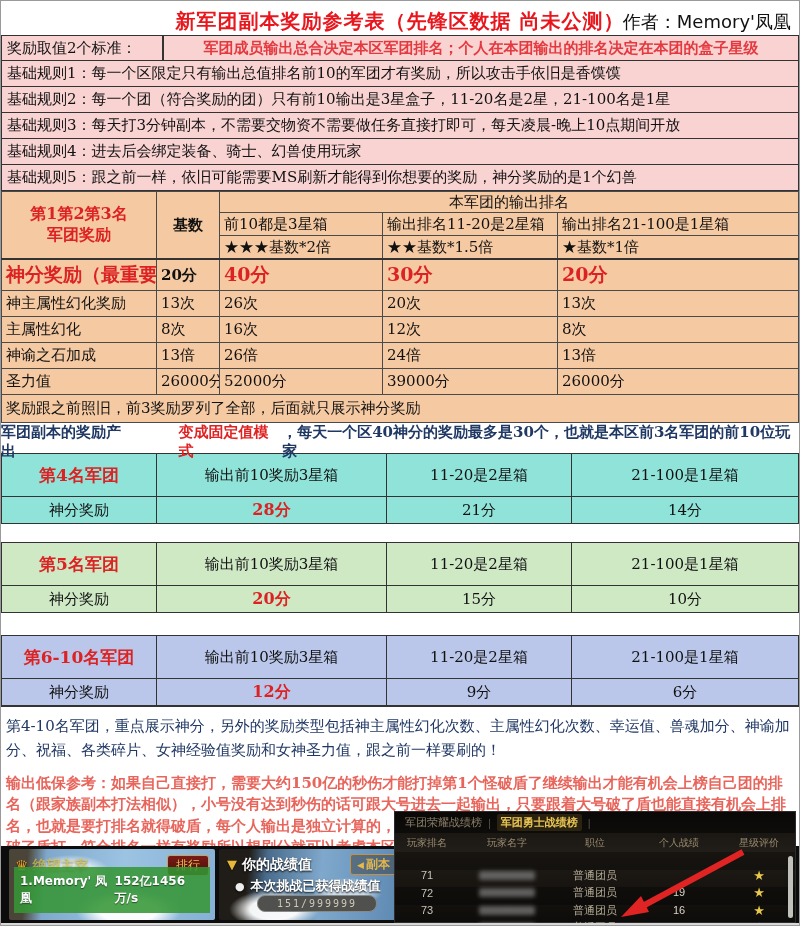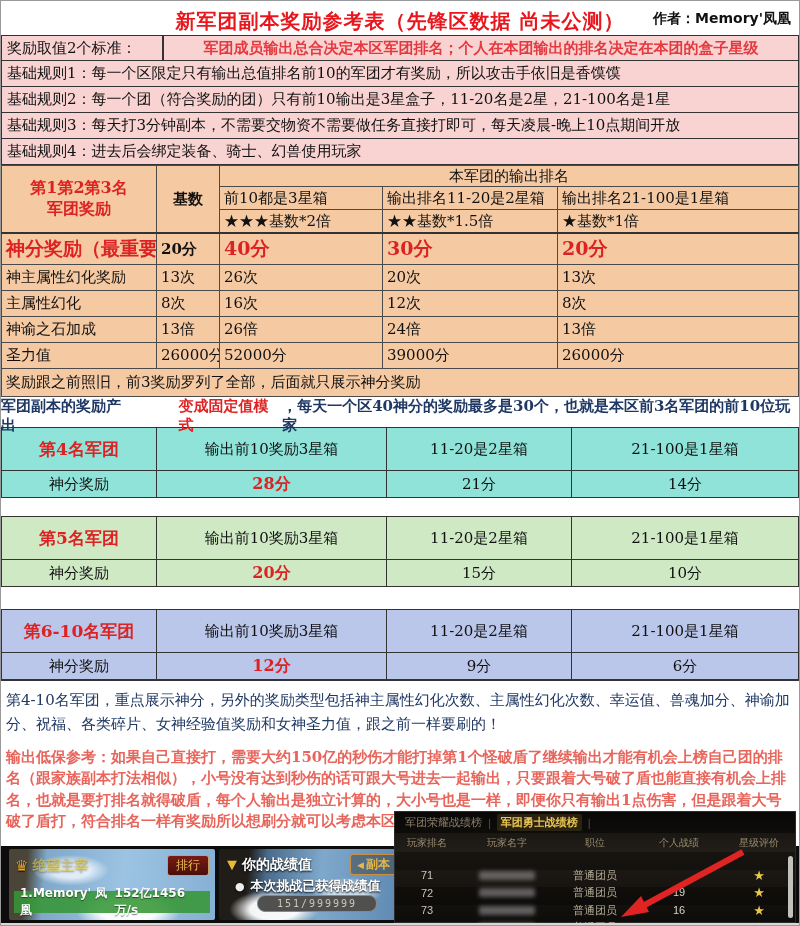--- a/index.html
+++ b/index.html
@@ -7,21 +7,21 @@
         border:1px solid #9a9a9a;box-sizing:border-box;overflow:hidden;
         font-family:"DejaVu Serif", serif;color:#111;}
   .b{font-weight:bold;}
   .red{color:#dc2222;}
   .center{text-align:center;}
 
   
   .title-bar{height:34px;position:relative;display:flex;align-items:flex-end;justify-content:center;
              font-family:"DejaVu Sans", sans-serif;}
   .title-bar .main{color:#e8161d;font-size:20px;font-weight:bold;letter-spacing:1px;}
-  .title-bar .author{position:absolute;right:8px;top:9px;font-size:14px;font-weight:bold;color:#111;}
+  .title-bar .author{position:absolute;right:8px;top:9px;font-size:18px;font-weight:normal;color:#111;}
 
   
   .standards{height:26px;border:1px solid #333;background:#f9d2d2;display:flex;align-items:center;
              font-size:15px;box-sizing:border-box;}
   .standards .lab{width:155px;padding-left:5px;flex:none;align-self:stretch;display:flex;align-items:center;
                   border-right:2px solid #333;}
   .standards .val{flex:1;text-align:center;color:#e4393f;font-weight:bold;}
   .rule{height:26px;border:1px solid #333;border-top:none;background:#f9d2d2;display:flex;
         align-items:center;padding-left:5px;font-size:15px;box-sizing:border-box;}
 
@@ -70,21 +70,21 @@
       radial-gradient(ellipse 70px 28px at 58% 88%, rgba(255,255,255,.95) 40%, transparent 75%),
       radial-gradient(ellipse 55px 22px at 30% 30%, rgba(245,250,255,.8) 35%, transparent 70%),
       linear-gradient(95deg,#4a4538 0 9%,#7fa8cc 18%,#9cc3e2 55%,#86b0d4 100%);}
   .boss-top{position:absolute;top:6px;left:6px;right:6px;display:flex;align-items:center;gap:4px;}
   .crown{color:#f5a623;font-size:15px;text-shadow:0 1px 1px #000;}
   .boss-title{color:rgba(238,214,70,.6);font-size:14px;font-weight:bold;flex:1;
               text-shadow:0 1px 2px rgba(0,0,0,.4);}
   .rank-btn{background:linear-gradient(#7a1a14,#4a0e0a);border:1px solid #c9a063;color:#e8c35a;
             font-size:12px;padding:1px 8px;border-radius:3px;}
   .dps-bar{position:absolute;left:5px;right:5px;bottom:7px;height:22px;background:rgba(54,150,54,.88);
-           display:flex;align-items:center;justify-content:space-between;padding:0 6px;
+           display:flex;align-items:center;justify-content:space-between;padding:12px 6px;
            color:#fff;font-size:12px;font-weight:bold;text-shadow:0 1px 1px rgba(0,0,0,.5);}
   .score{left:218px;width:184px;
     background:
       radial-gradient(ellipse 60px 26px at 30% 85%, rgba(255,255,255,.95) 40%, transparent 75%),
       radial-gradient(ellipse 50px 20px at 70% 60%, rgba(240,248,255,.7) 35%, transparent 70%),
       linear-gradient(95deg,#201d18 0 16%,#4a6c8c 26%,#7fa8cc 55%,#5c87b0 100%);}
   .score-row1{position:absolute;top:5px;left:8px;right:6px;display:flex;align-items:center;gap:5px;}
   .medal{color:#e8b83a;font-size:13px;text-shadow:0 1px 1px #000;}
   .score-title{color:#fff;font-size:14px;font-weight:bold;flex:1;text-shadow:0 1px 2px #000;}
   .dungeon-btn{border:1px solid #c9913f;background:rgba(40,25,10,.35);color:#e8b84a;font-size:12px;
@@ -134,20 +134,21 @@
 
   <div class="standards">
     <span class="lab">奖励取值2个标准：</span>
     <span class="val">军团成员输出总合决定本区军团排名；个人在本团输出的排名决定在本团的盒子星级</span>
   </div>
 
   <div class="rule">基础规则1：每一个区限定只有输出总值排名前10的军团才有奖励，所以攻击手依旧是香馍馍</div>
   <div class="rule">基础规则2：每一个团（符合奖励的团）只有前10输出是3星盒子，11-20名是2星，21-100名是1星</div>
   <div class="rule">基础规则3：每天打3分钟副本，不需要交物资不需要做任务直接打即可，每天凌晨-晚上10点期间开放</div>
   <div class="rule">基础规则4：进去后会绑定装备、骑士、幻兽使用玩家</div>
+  <div class="rule">基础规则5：跟之前一样，依旧可能需要MS刷新才能得到你想要的奖励，神分奖励的是1个幻兽</div>
 
   <table class="reward">
     <colgroup>
         <col style="width:155px">
         <col style="width:63px">
         <col style="width:163px">
         <col style="width:175px">
         <col>
       </colgroup>
     <tbody>

